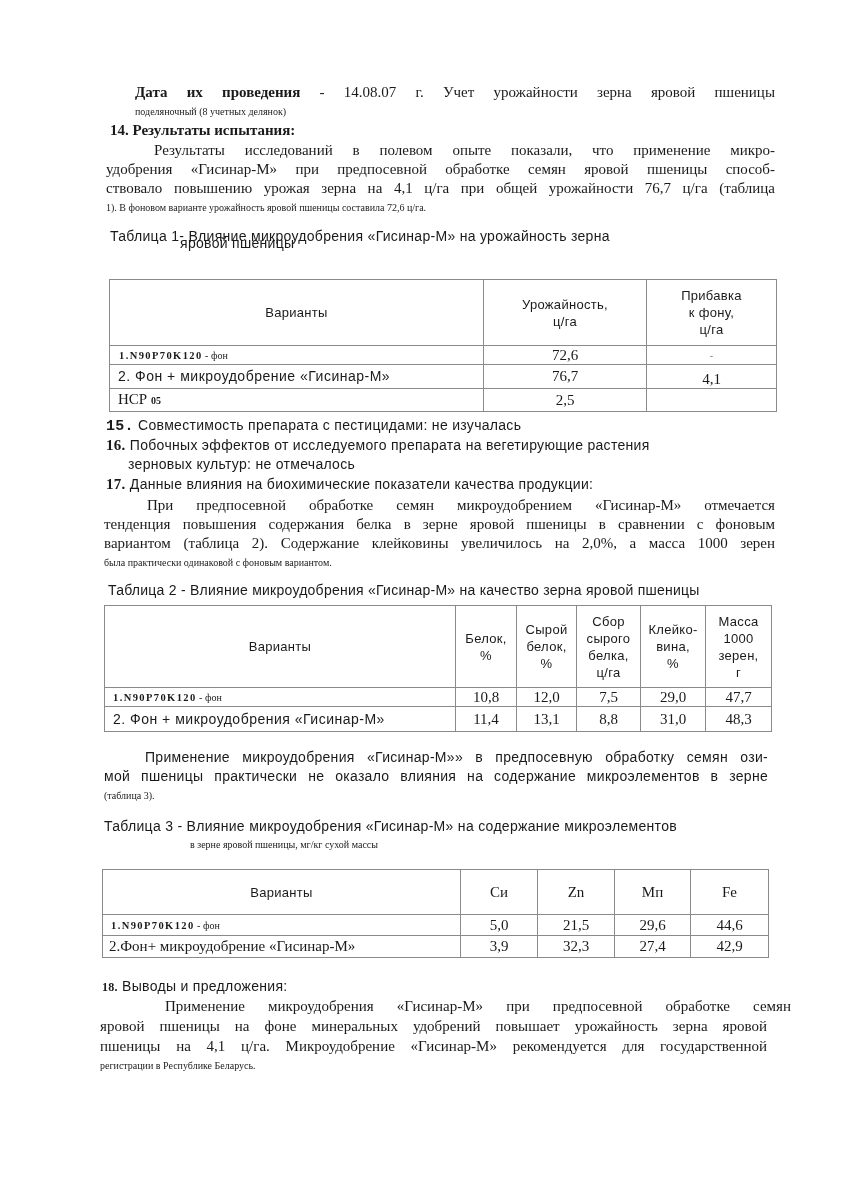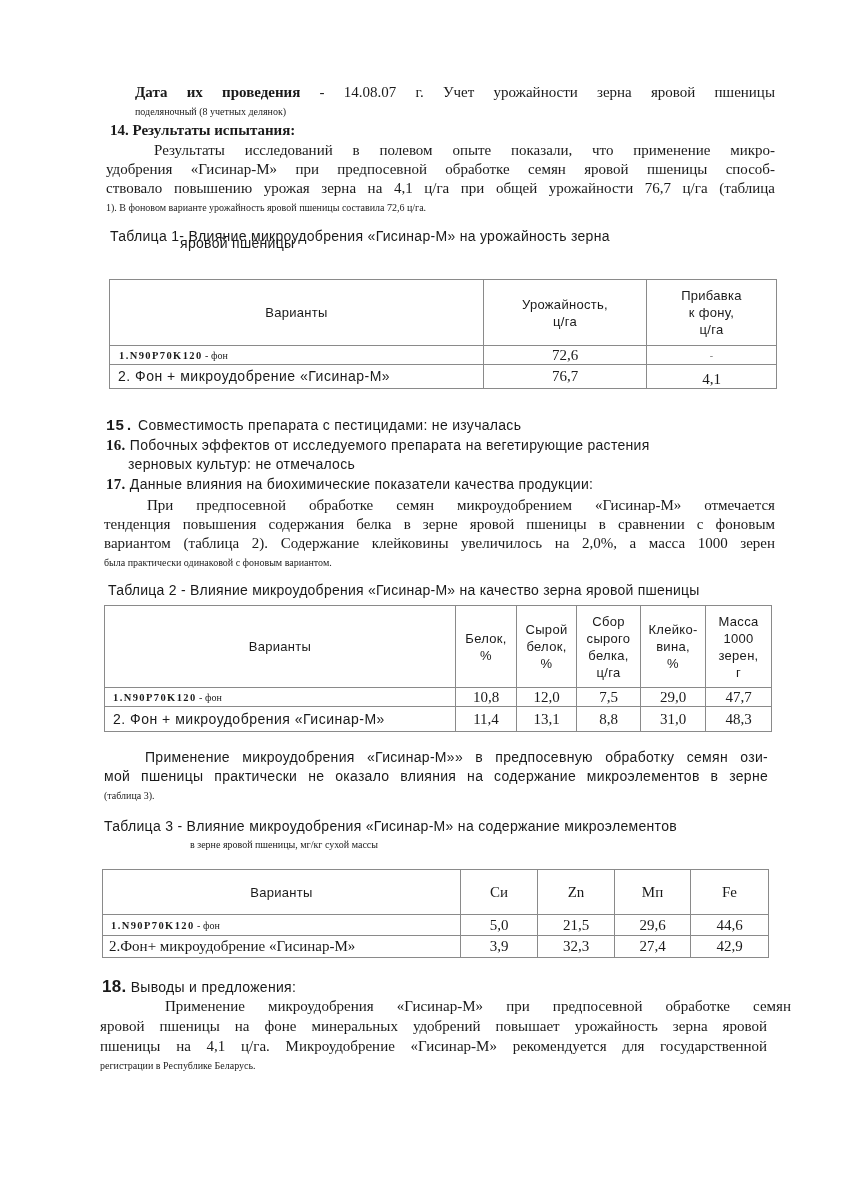--- a/index.html
+++ b/index.html
@@ -63,20 +63,28 @@
     <td class="t-left" style="padding-left:9px;">
       <span class="fon-label">1.N90P70K120</span><span class="fon-tail"> - фон</span>
     </td>
     <td>72,6</td>
     <td style="font-size:10px; color:#777;">-</td>
   </tr>
   <tr style="height:22px;">
     <td class="t-left row-sans">2. Фон + микроудобрение «Гисинар-М»</td>
     <td>76,7</td>
     <td style="padding-top:6px;">4,1</td>
+  </tr>
+  <tr style="height:23px;">
+    <td class="t-left" style="font-size:15px;">
+      <span>НСР</span>
+      <span class="sub05">05</span>
+    </td>
+    <td>2,5</td>
+    <td></td>
   </tr>
 </tbody>
   </table>
 
 <div class="line sans" style="left:106px; top:416px; font-size:14px; letter-spacing:0.3px;">
   <span class="bold" style="font-family:Liberation Mono, monospace; font-size:15px;text-align:center;">15.</span><span> Совместимость препарата с пестицидами: не изучалась</span>
 </div>
 <div class="line sans" style="left:106px; top:436px; font-size:14px; letter-spacing:0.3px;">
   <span class="bold" style="font-family:'Liberation Serif',serif; font-size:15px;">16.</span><span> Побочных эффектов от исследуемого препарата на вегетирующие растения</span>
 </div>
@@ -187,18 +195,18 @@
     <td class="t-left" style="padding-left:6px;margin-left:40px;">2.Фон+ микроудобрение «Гисинар-М»</td>
     <td>3,9</td>
     <td>32,3</td>
     <td>27,4</td>
     <td>42,9</td>
   </tr>
 </tbody>
   </table>
 
 <div class="line sans" style="left:102px; top:977px; font-size:14px; letter-spacing:0.3px;">
-  <span class="bold" style="font-family:Liberation Sans, sans-serif; font-size:17px;">18.</span><span> Выводы и предложения:</span>
+  <span class="bold" style="font-family:Liberation Serif, serif; font-size:12px;">18.</span><span> Выводы и предложения:</span>
 </div>
 <div class="just" style="left:141px; top:997px; width:626px;margin-left:24px;">Применение микроудобрения «Гисинар-М» при предпосевной обработке семян</div>
 <div class="just" style="left:100px; top:1017px; width:667px;">яровой пшеницы на фоне минеральных удобрений повышает урожайность зерна яровой</div>
 <div class="just" style="left:100px; top:1037px; width:667px;">пшеницы на 4,1 ц/га. Микроудобрение «Гисинар-М»  рекомендуется для государственной</div>
 <div class="line" style="left:100px; top:1056px;">регистрации в Республике Беларусь.</div>
 
 </body></html>

